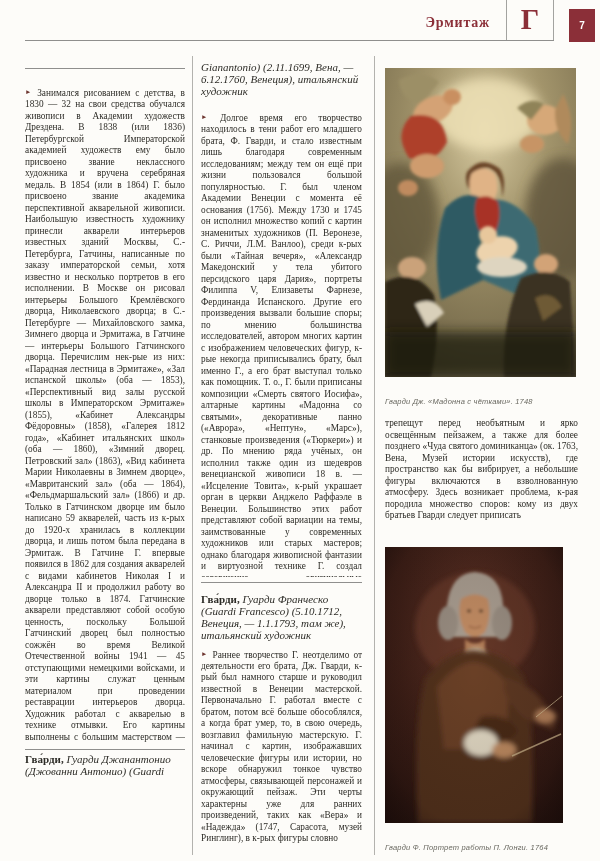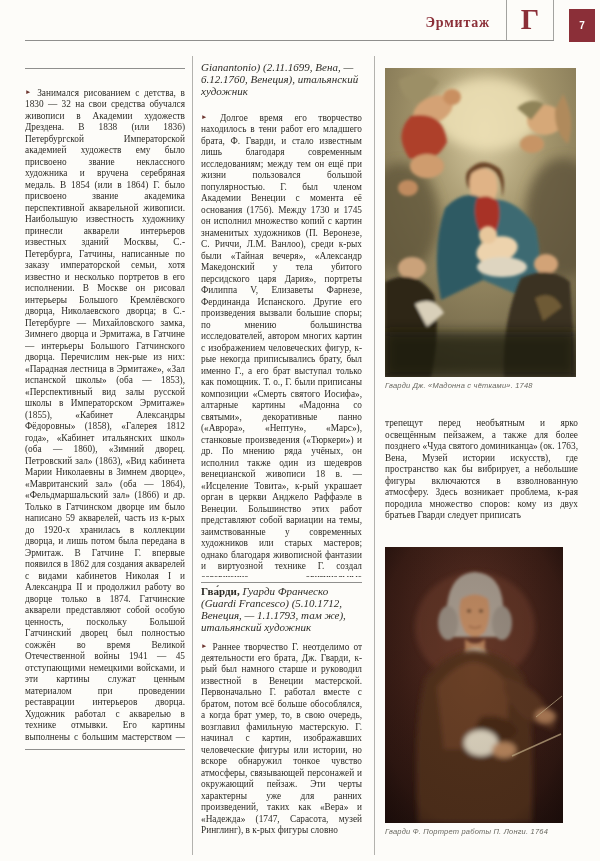--- a/index.html
+++ b/index.html
@@ -36,37 +36,37 @@
   .col1{left:25px;width:160px;}
   .col2{left:201px;width:161px;}
   .col3{left:385px;width:193px;height:806px;}
   p{margin:0;}
   .entry-rule{height:1px;background:var(--rule);}
   .mt13{margin-top:13px}.mt6{margin-top:6px}.mt5{margin-top:5px}
   .entry-head{font-size:11px;line-height:11.8px;margin-top:4px;}
   .entry-head b{font-weight:bold;font-style:normal;}
   .entry-head i{font-style:italic;}
   .head-cont{margin-top:7px;}
-  .head3{margin-top:3px;font-family:Liberation Serif, serif;}
+  .head3{margin-top:11px;font-family:Liberation Serif, serif;}
   .body{
     font-size:9.3px;line-height:11.5px;text-align:justify;overflow:hidden;
     hyphens:auto;-webkit-hyphens:auto;
   }
   .b1{margin-top:17px;height:657px;}
   .b2{margin-top:14px;height:466px;}
   .b3{margin-top:6px;height:215px;}
   .b4{position:absolute;top:363px;left:0;width:193px;height:130px;}
   .bullet{color:#6d352f;font-size:6.5px;vertical-align:1.5px;letter-spacing:1px;}
   
   figure{margin:0;}
   .fig1{position:absolute;top:13px;left:0;width:191px;}
   .fig2{position:absolute;top:492px;left:0;width:178px;}
   figcaption{
     font-family:"Liberation Sans",sans-serif;font-style:italic;font-size:7.5px;
-    color:#68675f;margin-top:4px;letter-spacing:.2px;
+    color:#68675f;margin-top:20px;letter-spacing:.2px;
   }
   svg{display:block;}
 </style>
 </head>
 <body>
 
 <div class="page">
 
   <div class="running-title">Эрмитаж</div>
   <div class="letter-box">
@@ -75,20 +75,21 @@
   <div class="page-badge">7</div>
   <div class="header-rule"></div>
 
   <div class="divider d1"></div>
   <div class="divider d2"></div>
 
   <section class="col col1">
     <div class="entry-rule mt13"></div>
     <p class="body b1"><span class="bullet">►</span> <span>Занимался рисованием с детства, в 1830 — 32 на свои средства обучался живописи в Академии художеств Дрездена. В 1838 (или 1836) Петербургской Императорской академией художеств ему было присвоено звание неклассного художника и вручена серебряная медаль. В 1854 (или в 1864) Г. было присвоено звание академика перспективной акварельной живописи. Наибольшую известность художнику принесли акварели интерьеров известных зданий Москвы, С.-Петербурга, Гатчины, написанные по заказу императорской семьи, хотя известно и несколько портретов в его исполнении. В Москве он рисовал интерьеры Большого Кремлёвского дворца, Николаевского дворца; в С.-Петербурге — Михайловского замка, Зимнего дворца и Эрмитажа, в Гатчине — интерьеры Большого Гатчинского дворца. Перечислим нек-рые из них: «Парадная лестница в Эрмитаже», «Зал испанской школы» (оба — 1853), «Перспективный вид залы русской школы в Императорском Эрмитаже» (1855), «Кабинет Александры Фёдоровны» (1858), «Галерея 1812 года», «Кабинет итальянских школ» (оба — 1860), «Зимний дворец. Петровский зал» (1863), «Вид кабинета Марии Николаевны в Зимнем дворце», «Мавританский зал» (оба — 1864), «Фельдмаршальский зал» (1866) и др. Только в Гатчинском дворце им было написано 59 акварелей, часть из к-рых до 1920-х хранилась в коллекции дворца, и лишь потом была передана в Эрмитаж. В Гатчине Г. впервые появился в 1862 для создания акварелей с видами кабинетов Николая I и Александра II и продолжил работу во дворце только в 1874. Гатчинские акварели представляют собой особую ценность, поскольку Большой Гатчинский дворец был полностью сожжён во время Великой Отечественной войны 1941 — 45 отступающими немецкими войсками, и эти картины служат ценным материалом при проведении реставрации интерьеров дворца. Художник работал с акварелью в технике отмывки. Его картины выполнены с большим мастерством — точное построение перспективы, прорисовка деталей очень тщательная. Последние работы художника были сделаны в Большом Гатчинском дворце и отмечены 1880.</span></p>
     <div class="entry-rule mt6"></div>
+    <p class="entry-head"><b>Гва́рди,</b> <i>Гуарди Джанантонио (Джованни Антонио) (Guardi</i></p>
   </section>
 
   <section class="col col2">
     <p class="entry-head head-cont"><i>Gianantonio) (2.11.1699, Вена, — 6.12.1760, Венеция), итальянский художник</i></p>
     <p class="body b2"><span class="bullet">►</span> <span>Долгое время его творчество находилось в тени работ его младшего брата, Ф. Гварди, и стало известным лишь благодаря современным исследованиям; между тем он ещё при жизни пользовался большой популярностью. Г. был членом Академии Венеции с момента её основания (1756). Между 1730 и 1745 он исполнил множество копий с картин знаменитых художников (П. Веронезе, С. Риччи, Л.М. Ванлоо), среди к-рых были «Тайная вечеря», «Александр Македонский у тела убитого персидского царя Дария», портреты Филиппа V, Елизаветы Фарнезе, Фердинанда Испанского. Другие его произведения вызвали большие споры; по мнению большинства исследователей, автором многих картин с изображением человеческих фигур, к-рые некогда приписывались брату, был именно Г., а его брат выступал только как помощник. Т. о., Г. были приписаны композиции «Смерть святого Иосифа», алтарные картины «Мадонна со святыми», декоративные панно («Аврора», «Нептун», «Марс»), станковые произведения («Тюркери») и др. По мнению ряда учёных, он исполнил также один из шедевров венецианской живописи 18 в. — «Исцеление Товита», к-рый украшает орган в церкви Анджело Раффаэле в Венеции. Большинство этих работ представляют собой вариации на темы, заимствованные у современных художников или старых мастеров; однако благодаря живописной фантазии и виртуозной технике Г. создал совершенно оригинальные произведения.</span></p>
     <div class="entry-rule mt5"></div>
     <p class="entry-head head3"><b>Гва́рди,</b> <i>Гуарди Франческо (Guardi Francesco) (5.10.1712, Венеция, — 1.1.1793, там же), итальянский художник</i></p>
     <p class="body b3"><span class="bullet">►</span> <span>Раннее творчество Г. неотделимо от деятельности его брата, Дж. Гварди, к-рый был намного старше и руководил известной в Венеции мастерской. Первоначально Г. работал вместе с братом, потом всё больше обособлялся, а когда брат умер, то, в свою очередь, возглавил фамильную мастерскую. Г. начинал с картин, изображавших человеческие фигуры или истории, но вскоре обнаружил тонкое чувство атмосферы, связывающей персонажей и окружающий пейзаж. Эти черты характерны уже для ранних произведений, таких как «Вера» и «Надежда» (1747, Сарасота, музей Ринглинг), в к-рых фигуры словно</span></p>
   </section>
 

